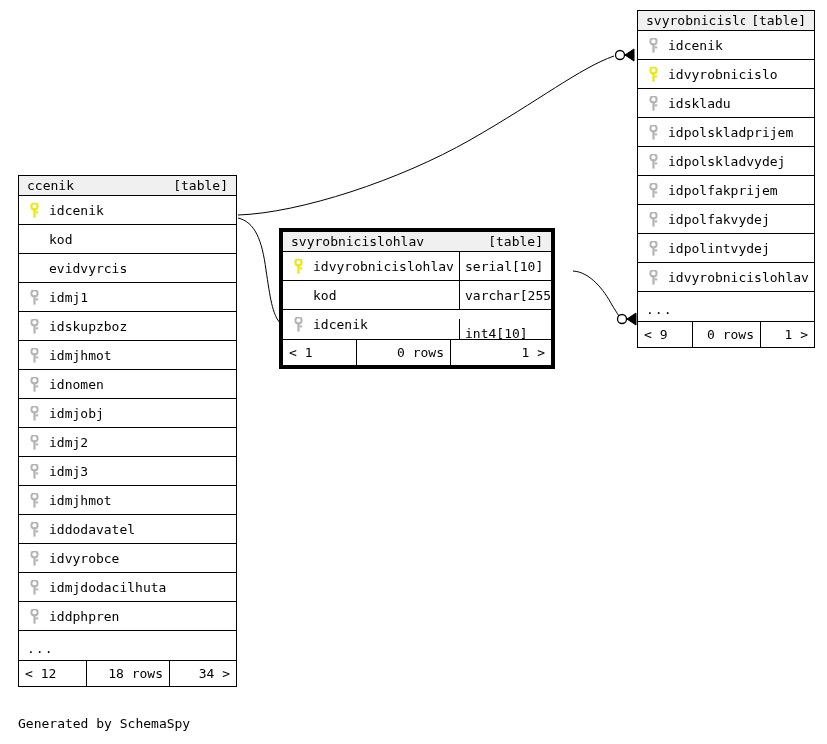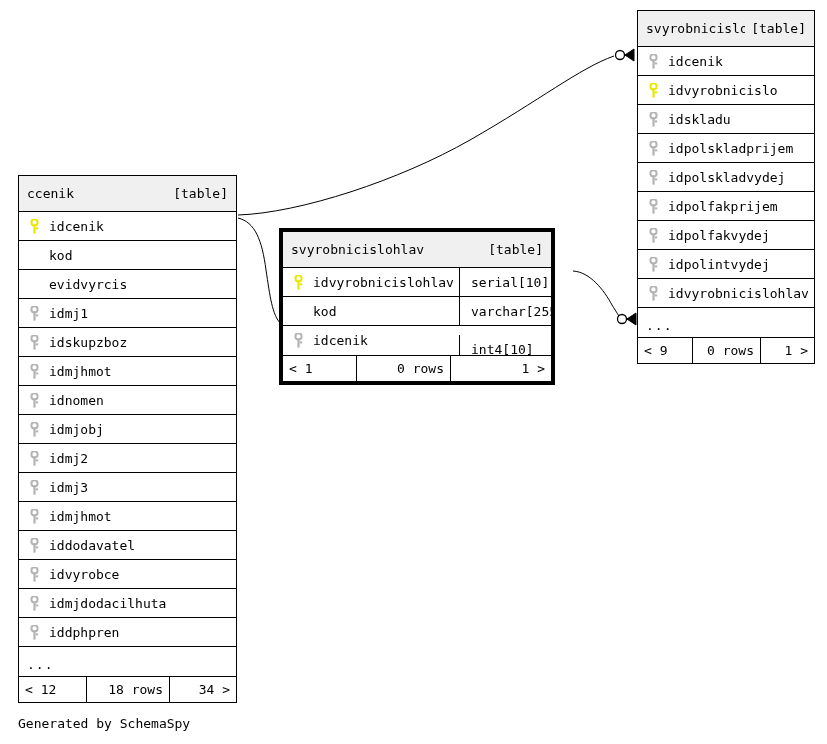--- a/index.html
+++ b/index.html
@@ -19,21 +19,21 @@
     box-sizing:border-box;
     z-index:5;
   }
   .table-box.highlight{
     border:4px solid #000000;
   }
   .tbl-header{
     display:flex;align-items:center;justify-content:space-between;
     background:#f0f0f0;
     border-bottom:1px solid #000000;
-    height:36px;
+    height:20px;
     padding:0 8px;
     font-size:13px;
     color:#000000;
     white-space:nowrap;
     box-sizing:border-box;
   }
   .tbl-header .tname{overflow:hidden;}
   .tbl-header .tkind{margin-left:6px;}
 
   .tbl-rows{display:block;}
@@ -52,21 +52,21 @@
     display:flex;align-items:center;
     flex:1 1 auto;min-width:0;
     padding-left:8px;
     overflow:hidden;
   }
   .row .typecell{
     flex:0 0 auto;
     border-left:1px solid #000000;
     height:100%;
     display:flex;align-items:center;
-    padding-left:11px;
+    padding-left:5px;
     box-sizing:border-box;
     font-size:13px;
   }
   .keyslot{
     width:16px;flex:0 0 16px;
     display:flex;align-items:center;justify-content:center;
     margin-right:6px;
   }
   .fieldname{overflow:hidden;text-overflow:clip;}
 

